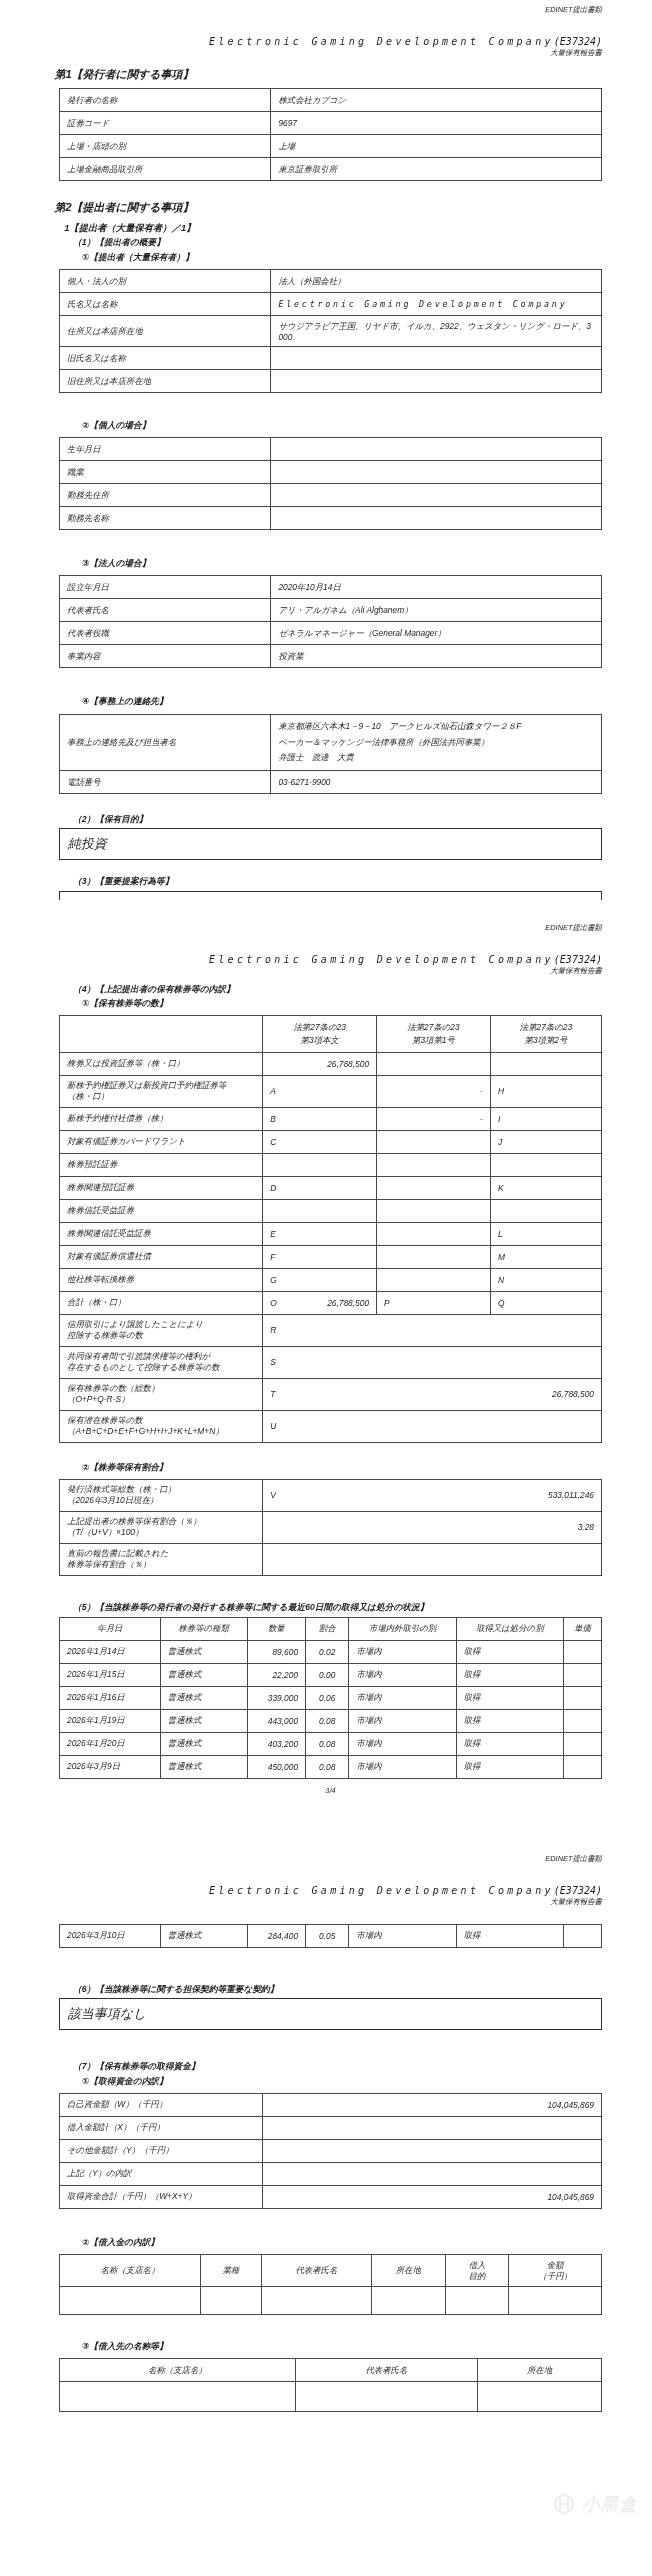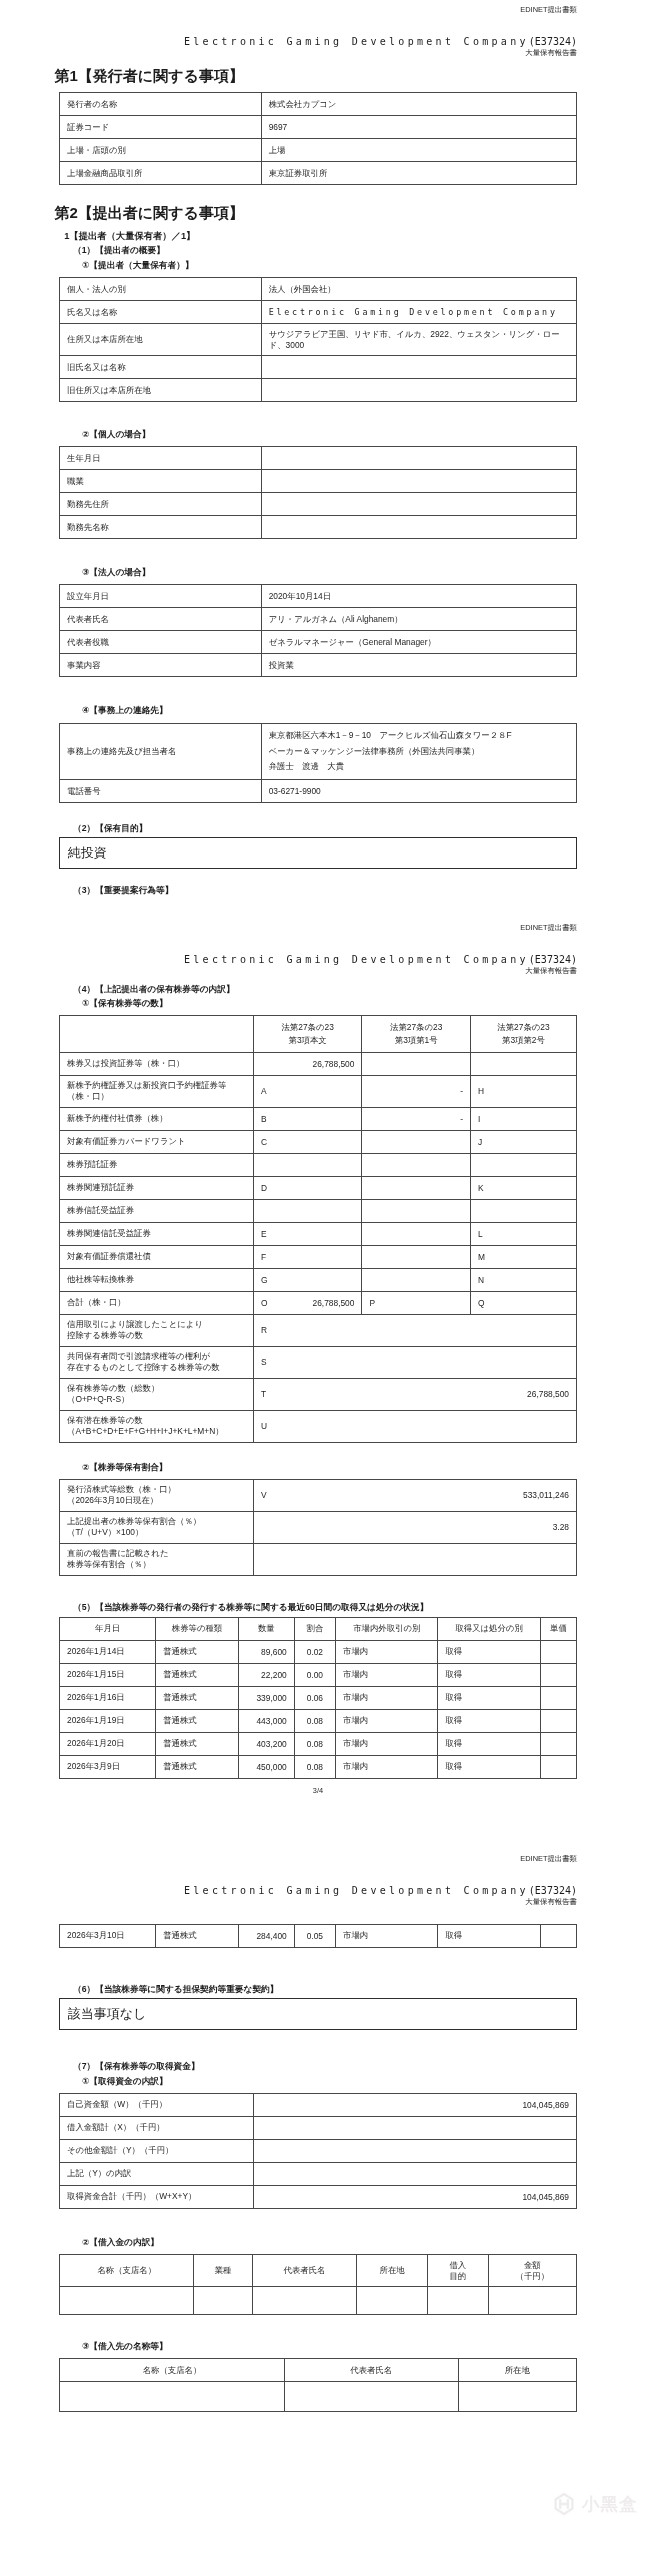--- a/index.html
+++ b/index.html
@@ -1,33 +1,33 @@
 <!DOCTYPE html>
 <html style="font-size:10.3px"><head>
 <meta charset="utf-8">
 <style>
   html,body { margin:0; padding:0; }
   body {
     width:652px; height:2576px; background:#ffffff; position:relative;
     font-family:"Liberation Sans","DejaVu Sans",sans-serif;
     color:#1d1d1d; overflow:hidden;
   }
-  .page { position:relative; box-sizing:border-box; padding-left:59px; padding-right:75px; overflow:hidden; }
+  .page { position:relative; box-sizing:border-box; padding-left:59px; padding-right:50px; overflow:hidden;font-style:italic; }
   #p1 { height:900px; padding-top:3.9px; }
   #p2 { height:948px; padding-top:22px; }
   #p3 { height:728px; padding-top:5.2px; }
 
   
   .ph { text-align:right; }
   .ph-line { font-size:7.4px; line-height:11px; }
   .ph-company { font-family:"DejaVu Sans Mono","Liberation Mono",monospace; font-size:10px;margin-top:21px; }
   .ls { letter-spacing:0.33em; }
 
   
-  .t-main { font-size:15px; font-weight:bold; margin:9px 0 6.4px -4.5px; }
+  .t-main { font-size:11px; font-weight:bold; margin:9px 0 6.4px -4.5px; }
   .t2 { font-size:9.3px; font-weight:bold; margin:2.6px 0 2.6px 5.2px; }
   .t3 { font-size:8.7px; font-weight:bold; margin:2.6px 0 2.6px 14px; }
   .t4 { font-size:8.7px; font-weight:bold; margin:2.6px 0 5.2px 23px; }
 
   
   table.doc { width:100%; border-collapse:collapse; border:1.3px solid #2e2e2e; table-layout:fixed; }
   table.doc td { border:0.6px solid #474747; font-size:8.4px; padding:4.5px 7px; height:13px; vertical-align:middle; word-break:break-all; }
   .pre { white-space:pre-line; }
   .num { text-align:right; }
   .ctr { text-align:center; }

